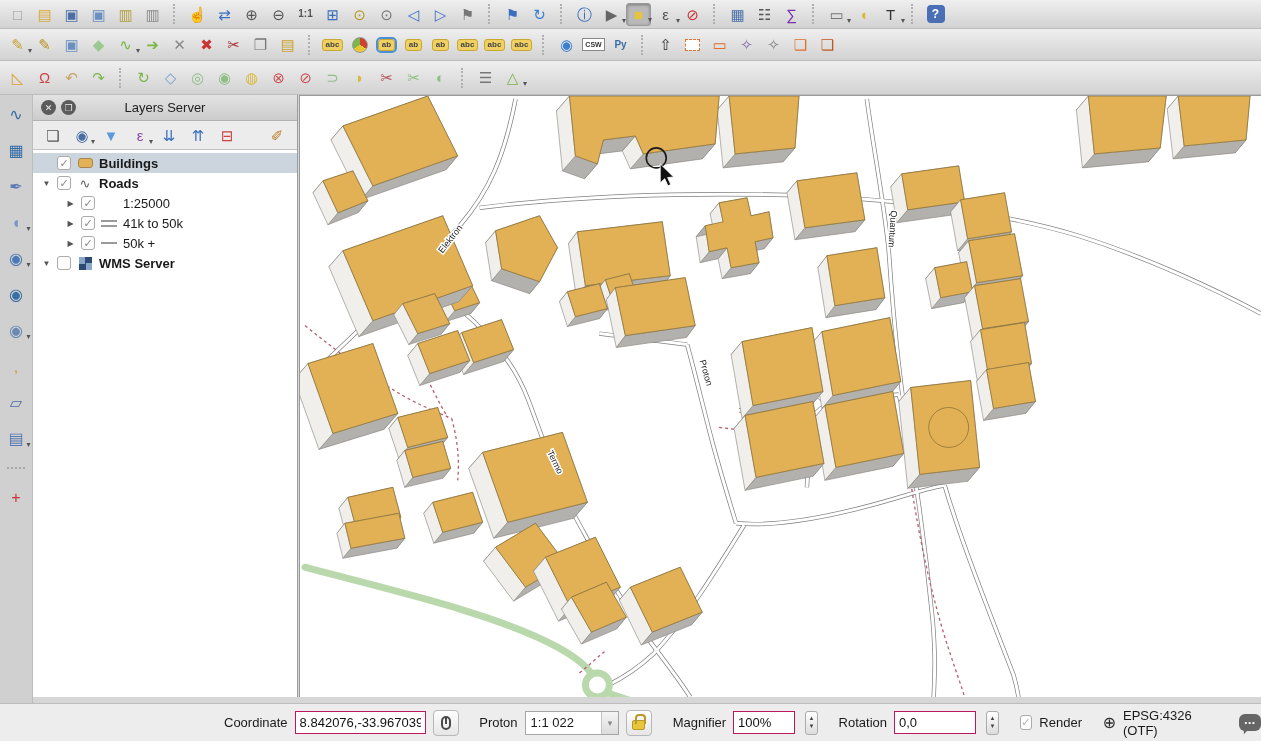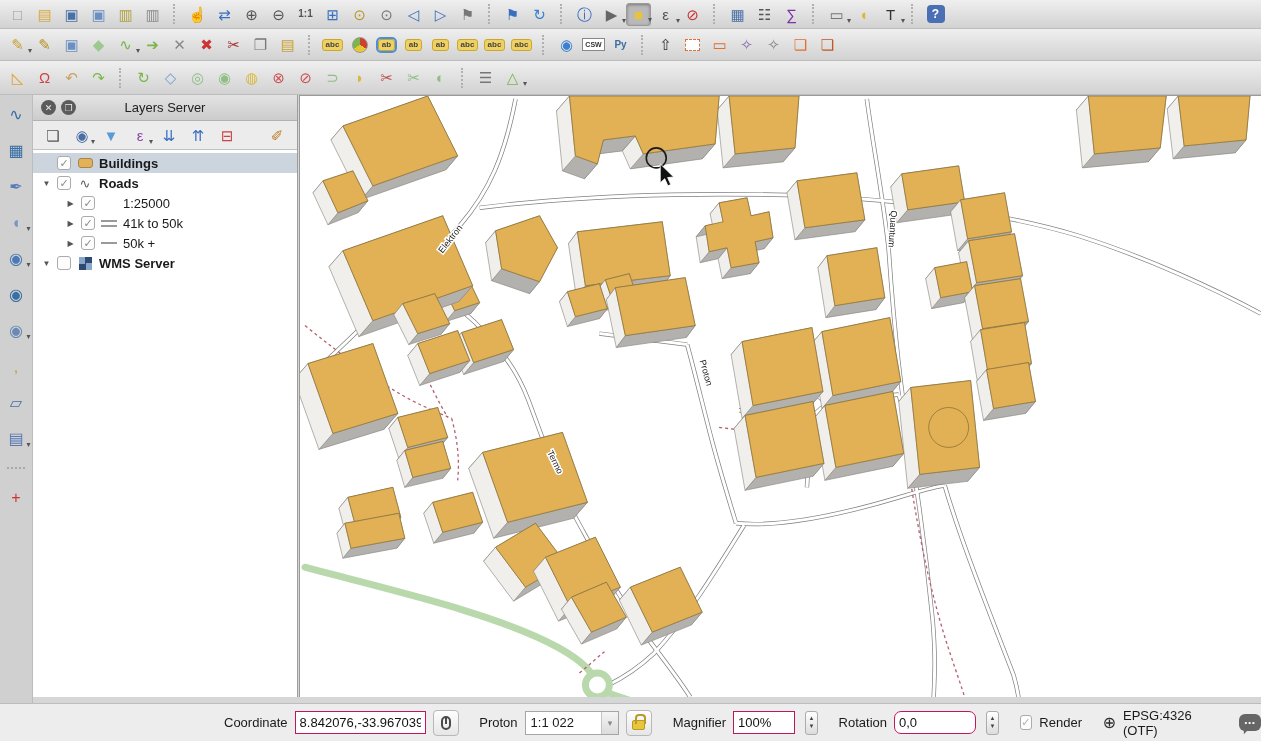--- a/index.html
+++ b/index.html
@@ -867,21 +867,21 @@
     </span>
   <span class="gap"></span>
   <span>Magnifier</span>
   <input style="width: 62px;" value="100%">
   <span class="stepper">
       <span>▲</span>
       <span>▼</span>
     </span>
   <span class="gap"></span>
   <span>Rotation</span>
-  <input style="width: 82px; border-radius: 7px;" value="0,0">
+  <input style="width: 82px;" value="0,0">
   <span class="stepper">
       <span>▲</span>
       <span>▼</span>
     </span>
   <span class="gap"></span>
   <span class="sb-cb">✓</span>
   <span>Render</span>
   <span class="gap"></span>
   <span class="globe-ico">⊕</span>
   <span>EPSG:4326 (OTF)</span>

